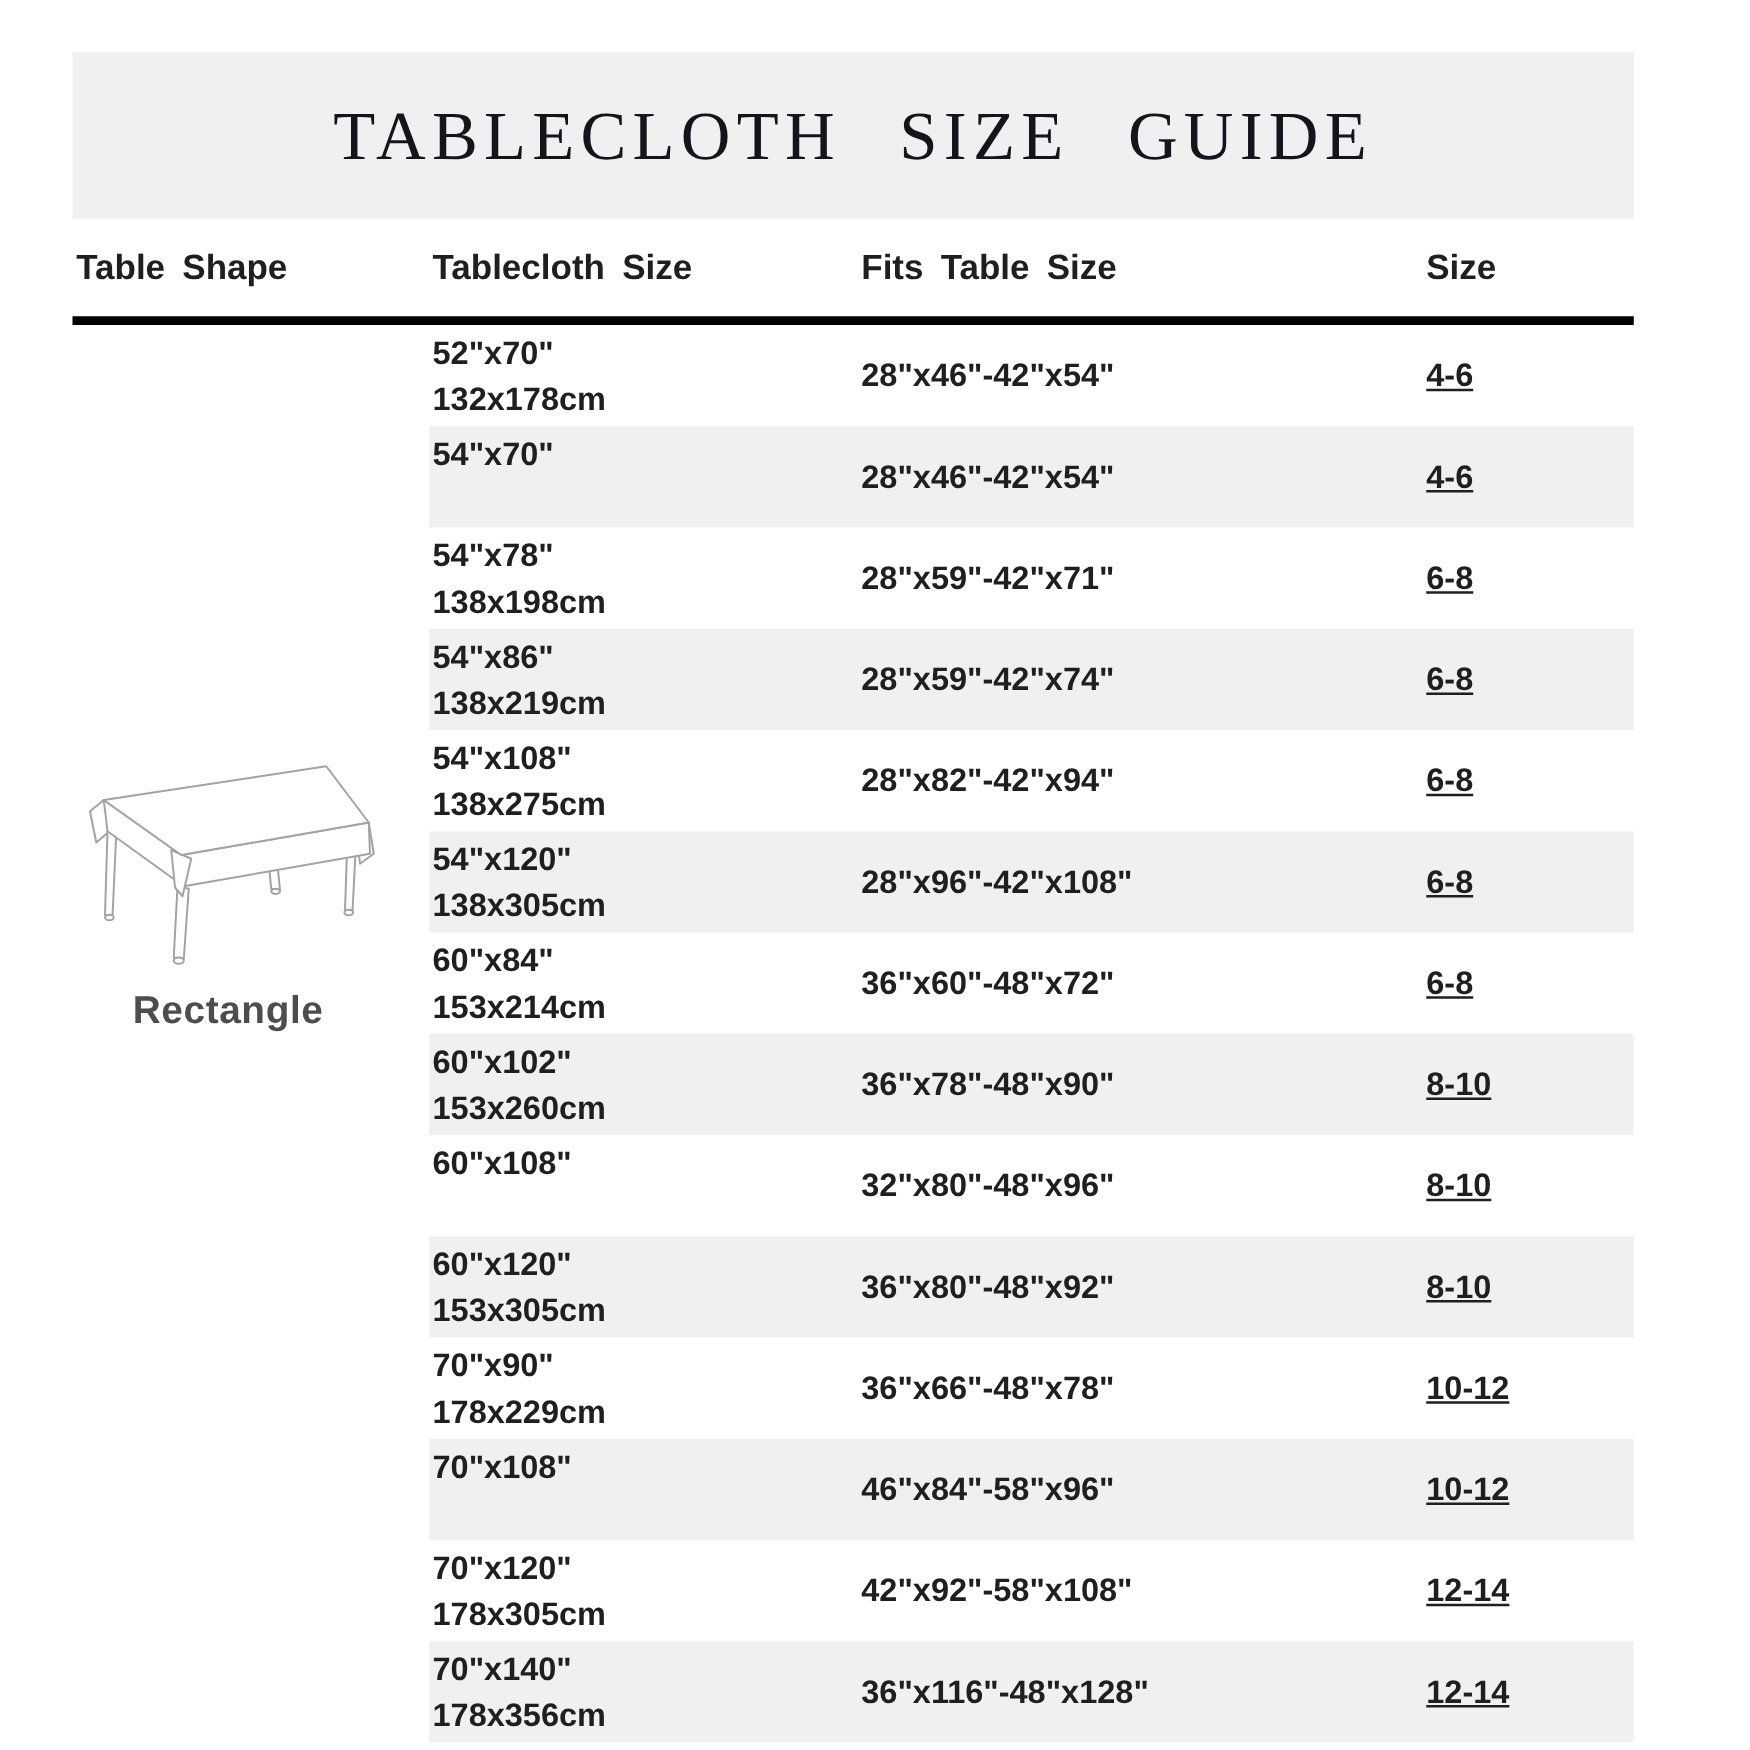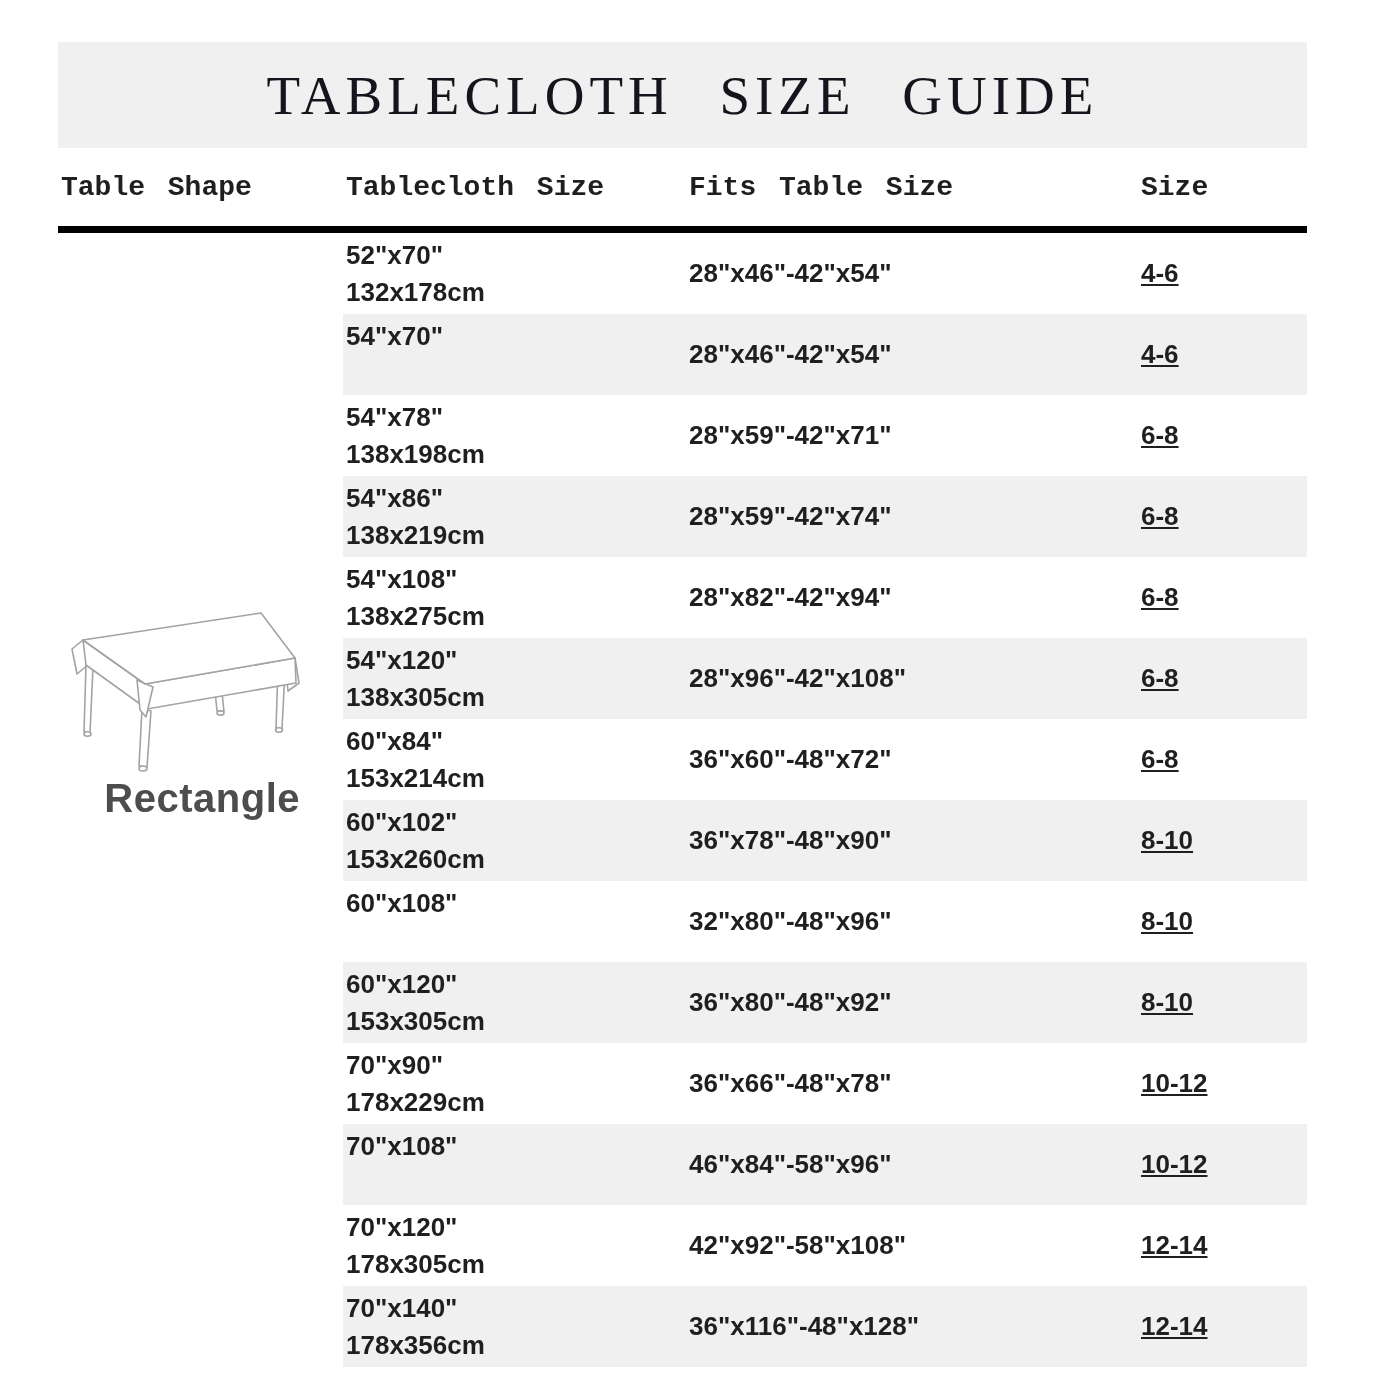--- a/index.html
+++ b/index.html
@@ -15,21 +15,21 @@
     color: #1f1f1f;
     overflow: hidden;
   }
   .container {
     position: absolute;
     left: 58px;
     top: 42px;
     width: 1249px;
   }
   .title-band {
-    height: 106px;
+    height: 133px;
     background: #f0f0f0;
     display: flex;
     align-items: center;
     justify-content: center;
   }
   .title {
     font-family: "Liberation Serif", serif;
     font-size: 55px;
     font-weight: 400;
     letter-spacing: 5px;
@@ -41,21 +41,21 @@
     display: grid;
     grid-template-columns: 285px 343px 452px 1fr;
   }
   .header-row {
     height: 78px;
     align-items: center;
     font-size: 28px;
     font-weight: 700;
     word-spacing: 6px;
   }
-  .header-row .hcell { padding-left: 3px; font-family: Liberation Mono, monospace; }
+  .header-row .hcell { padding-left: 3px; }
   .rule {
     height: 7px;
     background: #000000;
   }
   .row {
     height: 81px;
   }
   .row.alt {
     background: linear-gradient(to right, transparent 285px, #f0f0f0 285px);
   }
@@ -85,22 +85,23 @@
     text-decoration: underline;
   }
   .shape-figure {
     position: absolute;
     left: 65px;
     top: 606px;
     width: 235px;
   }
   .shape-figure svg { display: block; }
   .shape-label {
-    text-align: right;
-    font-size: 40px;
+    margin-top: 14px;
+    text-align: center;
+    font-size: 31px;
     font-weight: 700;
     color: #4d4d4d;
     letter-spacing: 0.5px;
   }
 </style>
 </head>
 <body>
 
 <div class="container">
 

